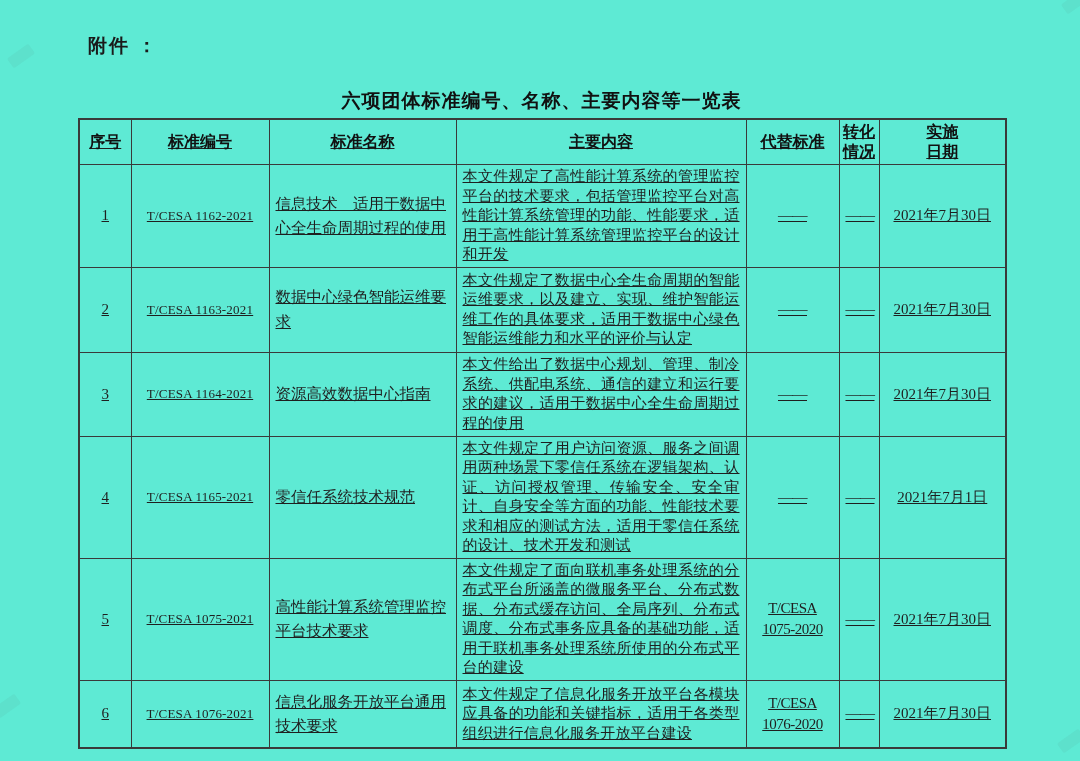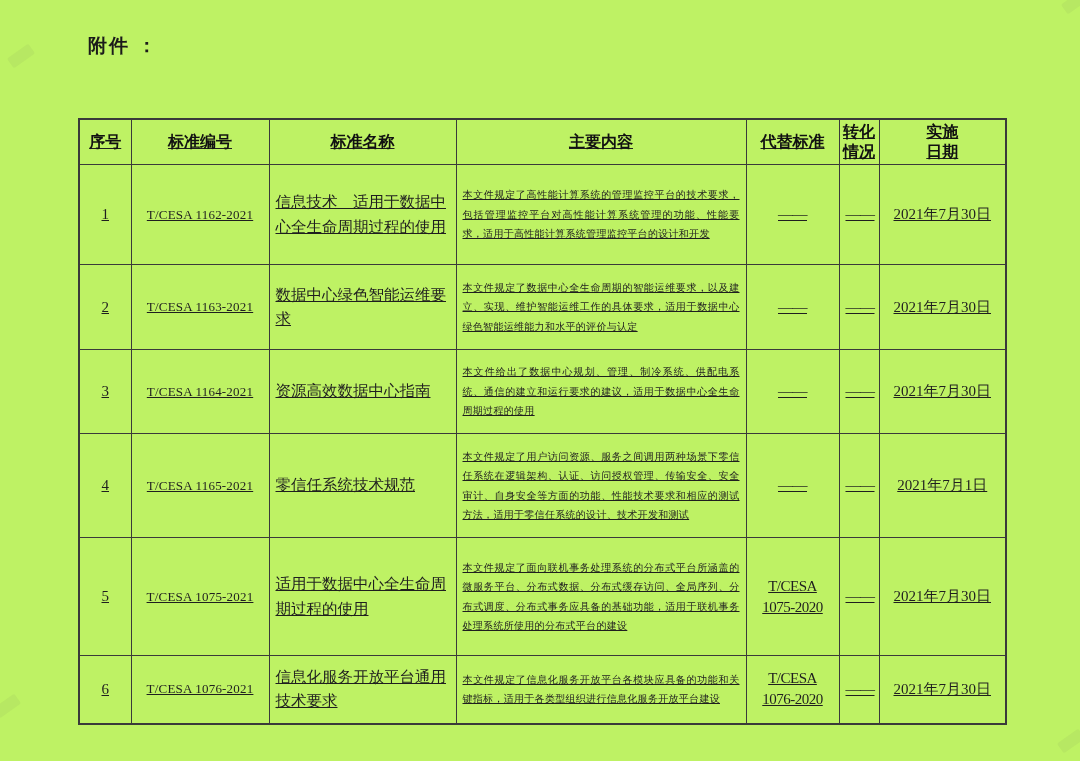--- a/index.html
+++ b/index.html
@@ -5,21 +5,21 @@
   html, body {
     margin: 0;
     padding: 0;
     background: #e9e9e9;
   }
   #page {
     position: relative;
     width: 1080px;
     height: 761px;
     margin: 0 auto;
-    background: #bef264;
+    background: #5eead4;
     overflow: hidden;
     font-family: "Liberation Serif", "DejaVu Serif", serif;
     color: #1f1f1f;
   }
   
   .artifact {
     position: absolute;
     background: rgba(80,80,80,0.06);
     transform: rotate(-35deg);
     border-radius: 2px;
@@ -98,21 +98,21 @@
     padding: 2px 2px;
   }
   td.c-name {
     text-align: left;
     font-size: 15.5px;
     line-height: 1.55;
     padding: 2px 10px 2px 12px;
   }
   td.c-content {
     text-align: justify;
-    font-size: 10px;
+    font-size: 15px;
     line-height: 19.5px;
     padding: 3px 8px;
     letter-spacing: 0.3px;
   }
   td.c-replaced, td.c-conv {
     text-align: center;
     font-size: 15px;
     white-space: pre-line;
     line-height: 1.4;
     padding: 2px 2px;
@@ -130,20 +130,21 @@
 
 <div id="page">
 
   <div class="artifact art-tl"></div>
   <div class="artifact art-tr"></div>
   <div class="artifact art-bl"></div>
   <div class="artifact art-br"></div>
 
   <div id="attachment-label" class="hei">附件 ：</div>
 
+  <div id="doc-title" class="hei">六项团体标准编号、名称、主要内容等一览表</div>
 
   <table id="standards-table">
     <colgroup>
       <col style="width:52px">
       <col style="width:138px">
       <col style="width:187px">
       <col style="width:290px">
       <col style="width:93px">
       <col style="width:40px">
       <col style="width:127px">
@@ -194,21 +195,21 @@
         <td class="c-no">T/CESA 1165-2021</td>
         <td class="c-name">零信任系统技术规范</td>
         <td class="c-content">本文件规定了用户访问资源、服务之间调用两种场景下零信任系统在逻辑架构、认证、访问授权管理、传输安全、安全审计、自身安全等方面的功能、性能技术要求和相应的测试方法，适用于零信任系统的设计、技术开发和测试</td>
         <td class="c-replaced">——</td>
         <td class="c-conv">——</td>
         <td class="c-date">2021年7月1日</td>
       </tr>
       <tr class="r5">
         <td class="c-seq">5</td>
         <td class="c-no">T/CESA 1075-2021</td>
-        <td class="c-name">适用于数据中心全生命周期过程的使用</td>
+        <td class="c-name">高性能计算系统管理监控平台技术要求</td>
         <td class="c-content">本文件规定了面向联机事务处理系统的分布式平台所涵盖的微服务平台、分布式数据、分布式缓存访问、全局序列、分布式调度、分布式事务应具备的基础功能，适用于联机事务处理系统所使用的分布式平台的建设</td>
         <td class="c-replaced">T/CESA
 1075-2020</td>
         <td class="c-conv">——</td>
         <td class="c-date">2021年7月30日</td>
       </tr>
       <tr class="r6">
         <td class="c-seq">6</td>
         <td class="c-no">T/CESA 1076-2021</td>
         <td class="c-name">信息化服务开放平台通用技术要求</td>

